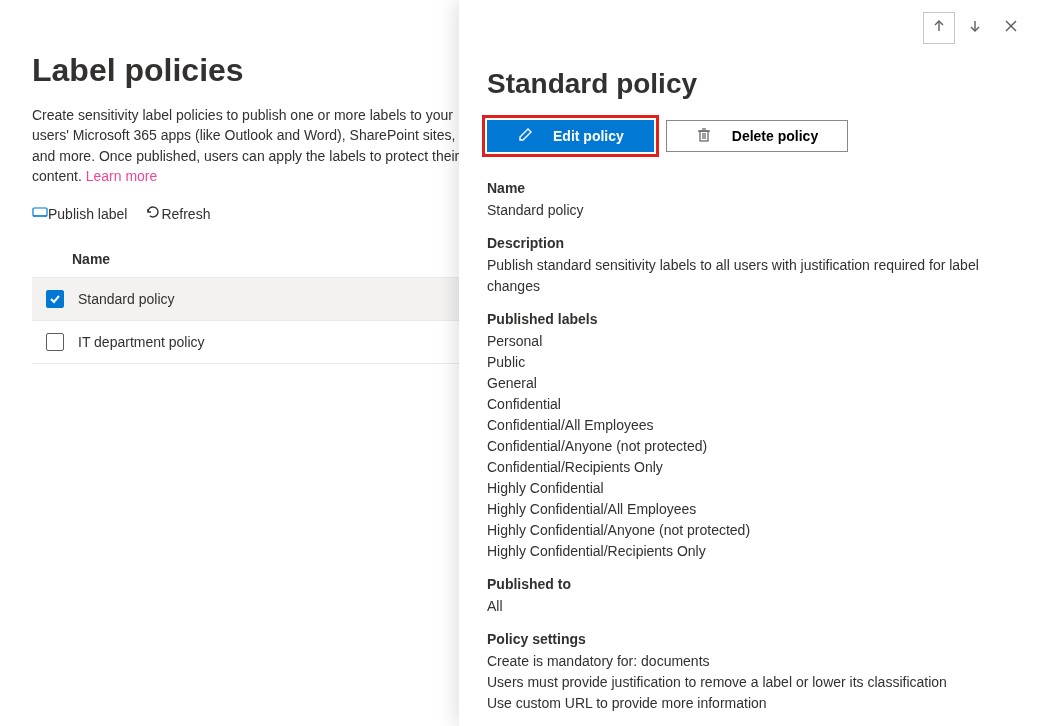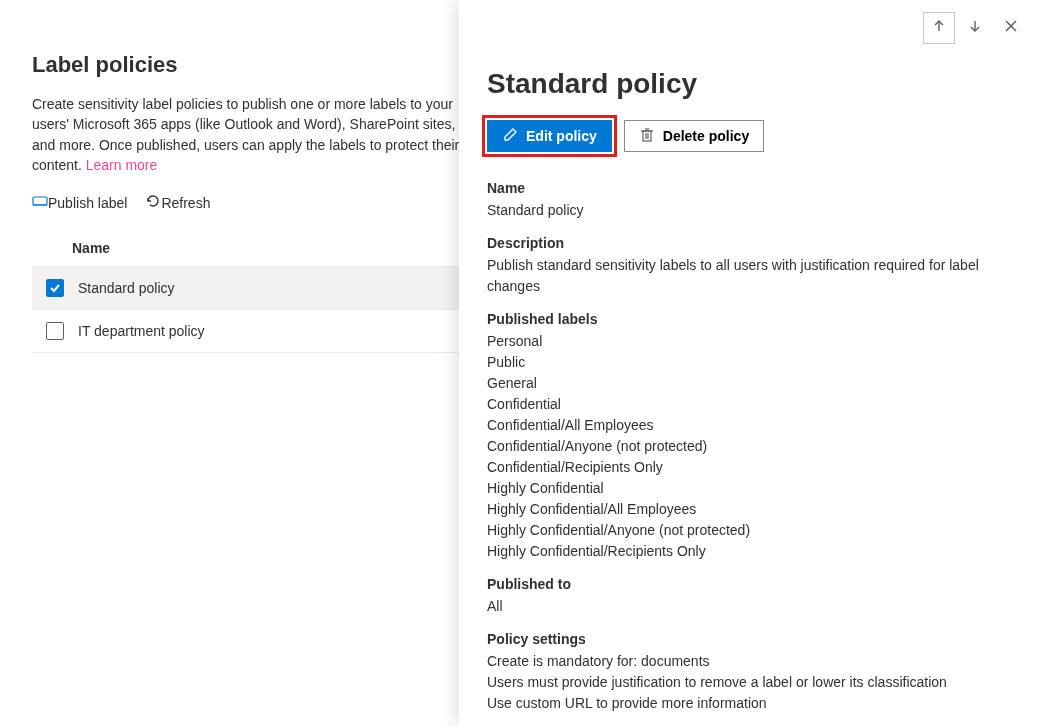--- a/index.html
+++ b/index.html
@@ -15,21 +15,21 @@
   }
   .left-pane {
     position: absolute;
     left: 0;
     top: 0;
     width: 470px;
     height: 726px;
     padding: 32px 0 0 32px;
   }
   .page-title {
-    font-size: 22px;
+    font-size: 32px;
     font-weight: 600;
     margin: 20px 0 16px 0;
   }
   .page-intro {
     font-size: 14px;
     color: #323130;
     line-height: 1.45;
     margin-bottom: 18px;
   }
   .link-text { color: #ec4899; cursor: pointer; }
@@ -111,23 +111,23 @@
     margin: 48px 0 20px 0;
   }
   .actions-row {
     display: flex;
     gap: 12px;
     margin-bottom: 28px;
   }
   .btn {
     display: inline-flex;
     align-items: center;
-    gap: 8px;
+    gap: 20px;
     height: 32px;
-    padding: 0 14px;
+    padding: 0 29px;
     font-size: 14px;
     font-weight: 600;
     border: 1px solid #8a8886;
     background: #fff;
     cursor: pointer;
   }
   .btn.primary {
     background: #0078d4;
     color: #fff;
     border-color: #0078d4;

